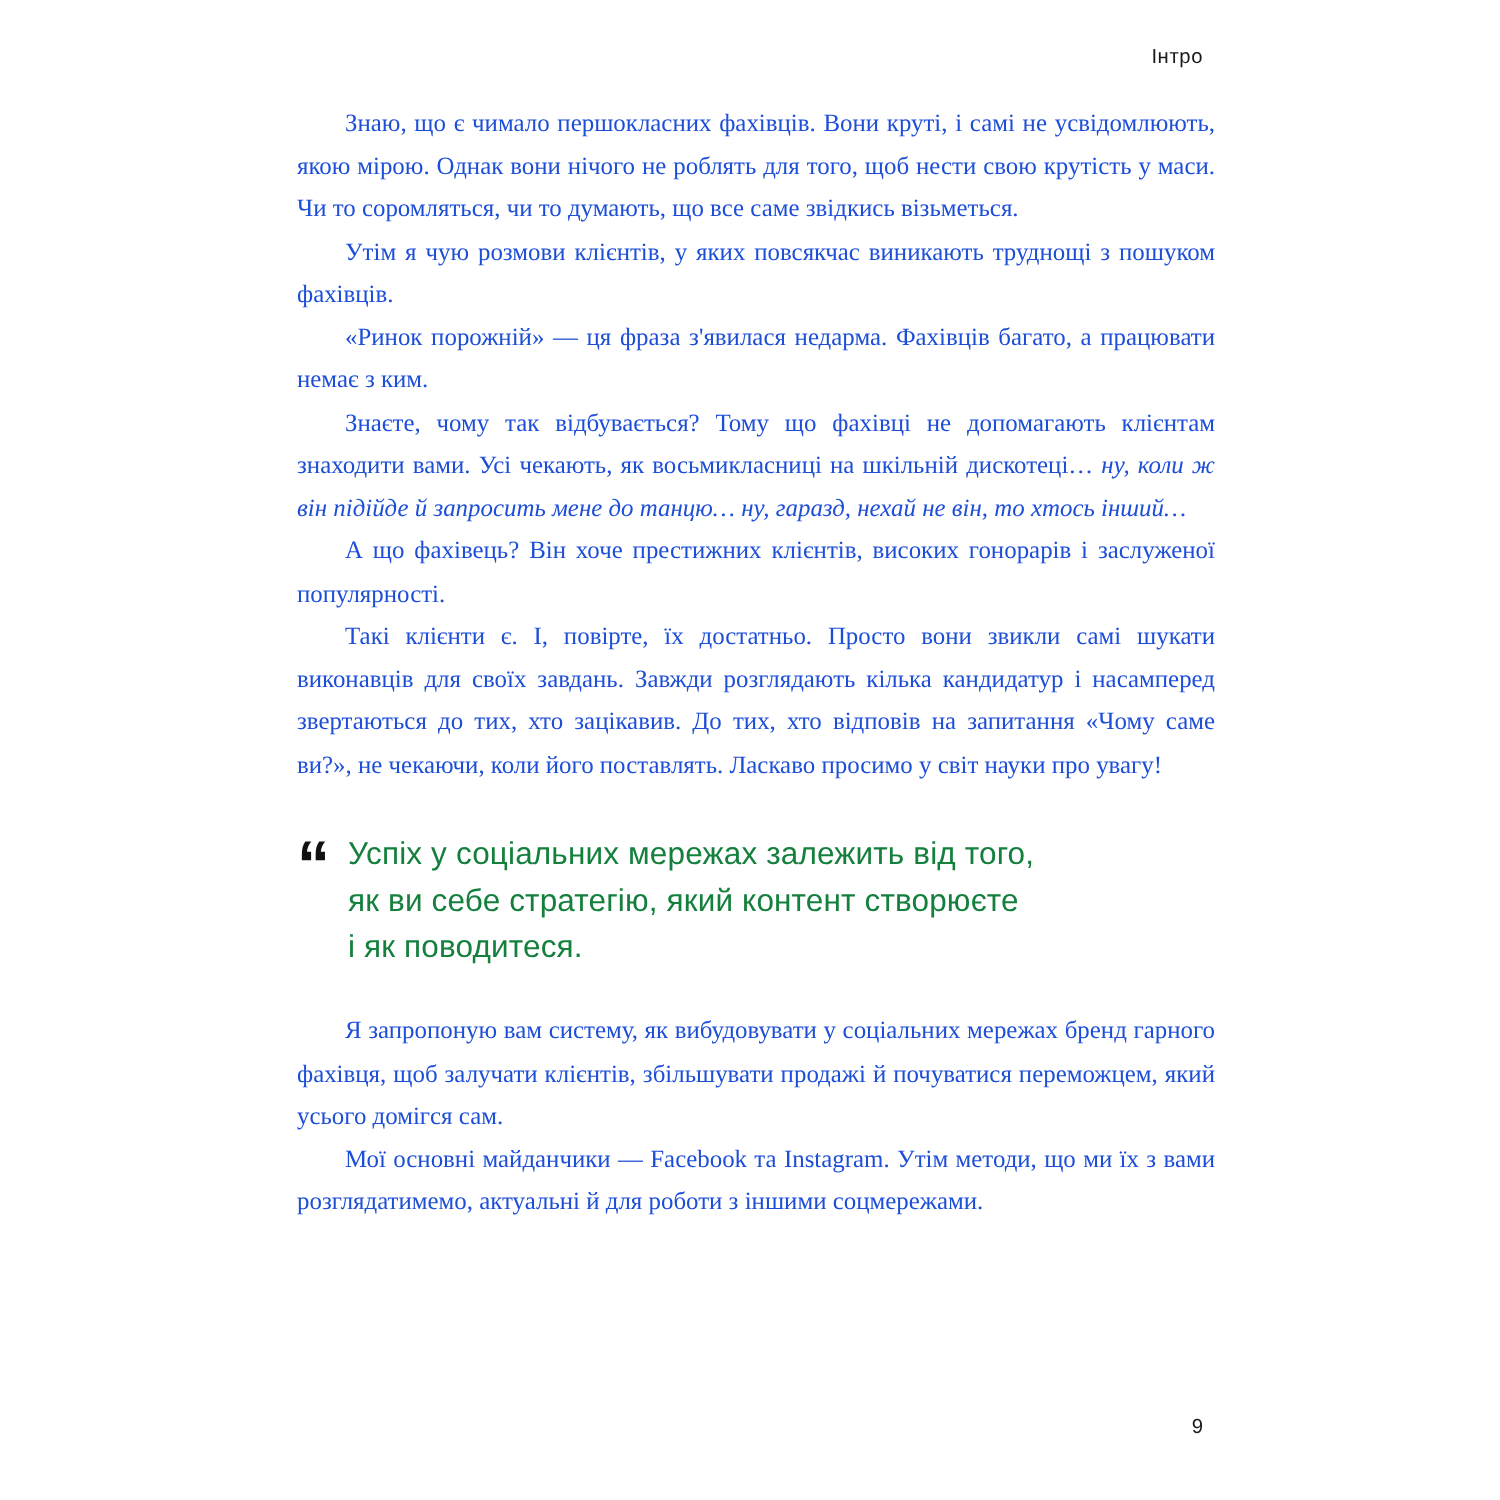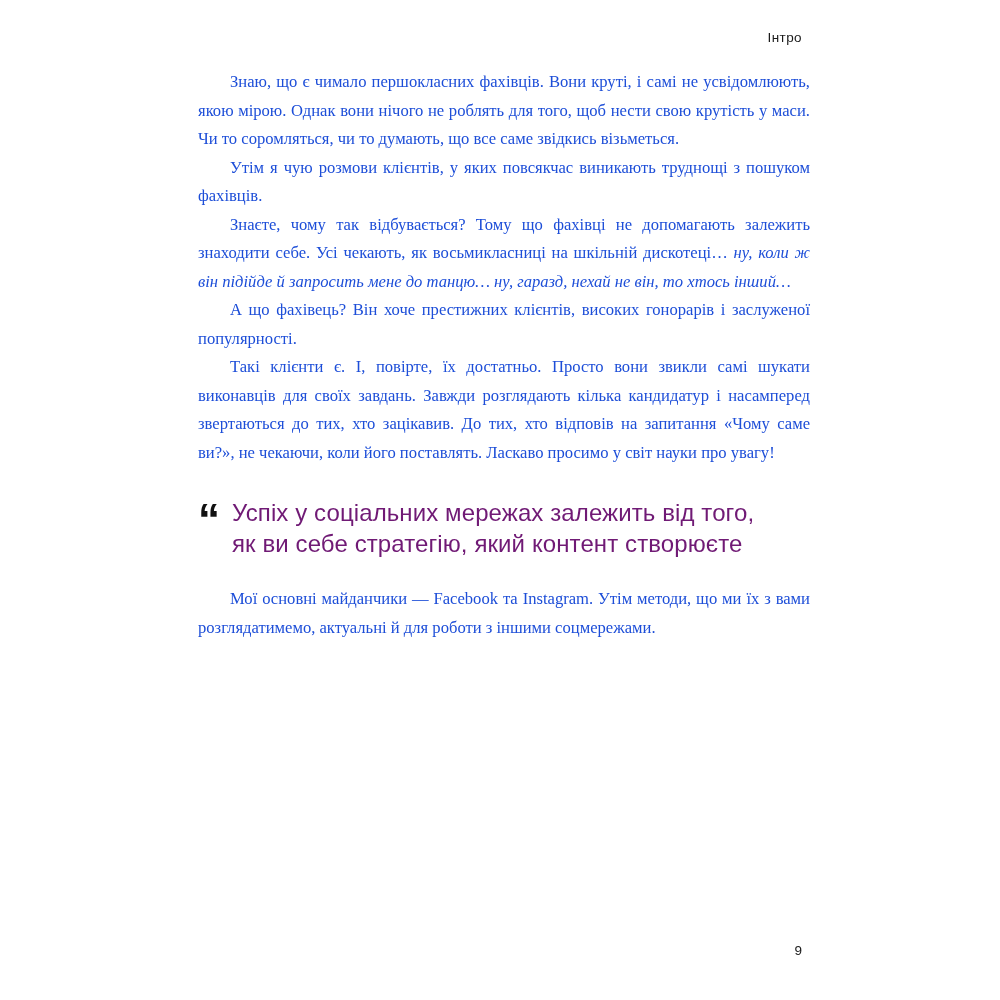--- a/index.html
+++ b/index.html
@@ -58,23 +58,23 @@
     line-height: 30px;
     font-weight: 700;
     color: #111111;
     margin-right: 14px;
     margin-top: 8px;
     letter-spacing: -2px;
     flex: 0 0 auto;
   }
   .quote-text {
     font-family: "Liberation Sans", sans-serif;
-    font-size: 24px;
+    font-size: 21px;
     line-height: 31px;
-    color: #701a75;
+    color: #15803d;
     letter-spacing: 0.1px;
   }
   .quote-text .qline {
     display: block;
     white-space: nowrap;
   }
   .page-number {
     position: absolute;
     right: 198px;
     bottom: 42px;
@@ -87,33 +87,36 @@
 <body>
 
 <div class="page">
 
   <div class="running-head">Інтро</div>
 
   <div class="content">
 
     <p class="body-par">Знаю, що є чимало першокласних фахівців. Вони круті, і самі не усвідомлюють, якою мірою. Однак вони нічого не роблять для того, щоб нести свою крутість у маси. Чи то соромляться, чи то думають, що все саме звідкись візьметься.</p>
     <p class="body-par">Утім я чую розмови клієнтів, у яких повсякчас виникають труднощі з пошуком фахівців.</p>
+    <p class="body-par">«Ринок порожній» — ця фраза з'явилася недарма. Фахівців багато, а працювати немає з ким.</p>
 
-    <p class="body-par"><span>Знаєте, чому так відбувається? Тому що фахівці не допомагають залежить знаходити себе. Усі чекають, як восьмикласниці на шкільній дискотеці… </span><i>ну, коли ж він підійде й запросить мене до танцю… ну, гаразд, нехай не він, то хтось інший…</i></p>
+    <p class="body-par"><span>Знаєте, чому так відбувається? Тому що фахівці не допомагають клієнтам знаходити вами. Усі чекають, як восьмикласниці на шкільній дискотеці… </span><i>ну, коли ж він підійде й запросить мене до танцю… ну, гаразд, нехай не він, то хтось інший…</i></p>
 
     <p class="body-par">А що фахівець? Він хоче престижних клієнтів, високих гонорарів і заслуженої популярності.</p>
     <p class="body-par">Такі клієнти є. І, повірте, їх достатньо. Просто вони звикли самі шукати виконавців для своїх завдань. Завжди розглядають кілька кандидатур і насамперед звертаються до тих, хто зацікавив. До тих, хто відповів на запитання «Чому саме ви?», не чекаючи, коли його поставлять. Ласкаво просимо у світ науки про увагу!</p>
 
     <div class="quote-block">
       <div class="quote-mark">“</div>
       <div class="quote-text">
         <span class="qline">Успіх у соціальних мережах залежить від того,</span>
         <span class="qline">як ви себе стратегію, який контент створюєте</span>
+        <span class="qline">і як поводитеся.</span>
       </div>
     </div>
 
+    <p class="body-par">Я запропоную вам систему, як вибудовувати у соціальних мережах бренд гарного фахівця, щоб залучати клієнтів, збільшувати продажі й почуватися переможцем, який усього домігся сам.</p>
     <p class="body-par">Мої основні майданчики — Facebook та Instagram. Утім методи, що ми їх з вами розглядатимемо, актуальні й для роботи з іншими соцмережами.</p>
 
   </div>
 
   <div class="page-number">9</div>
 
 </div>
 
 </body></html>

